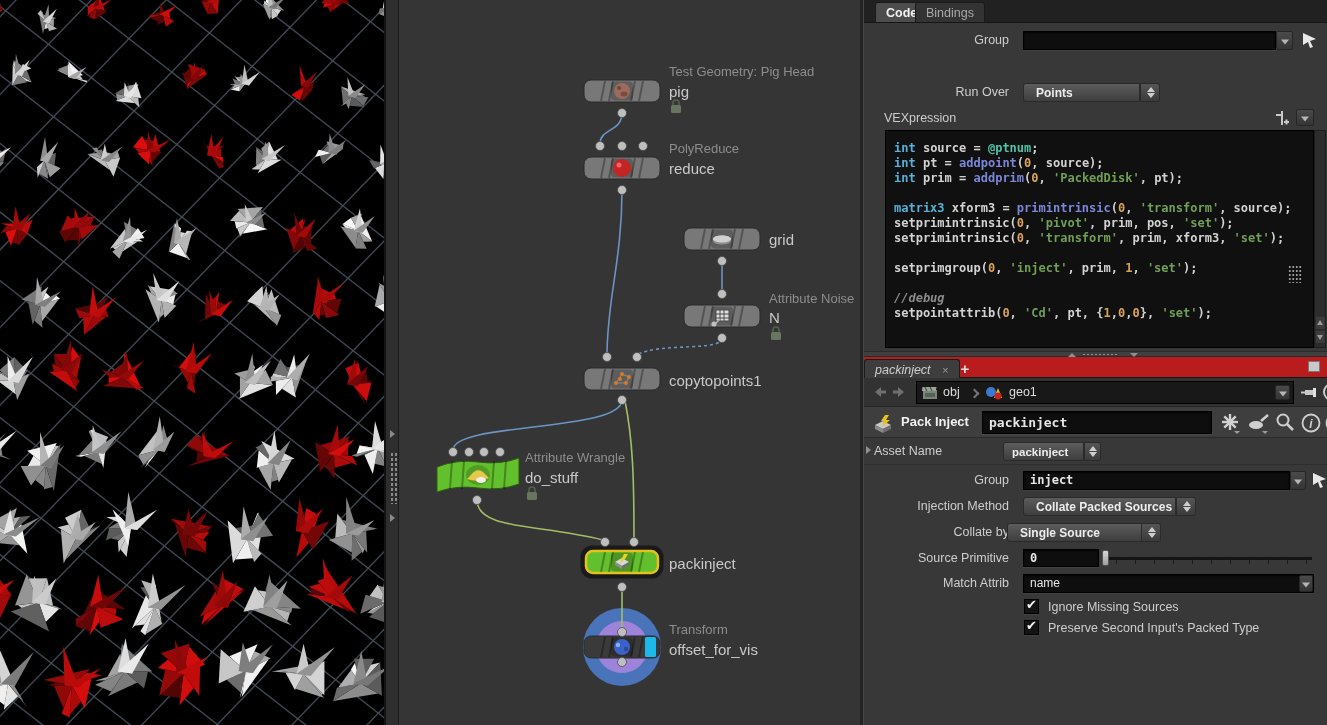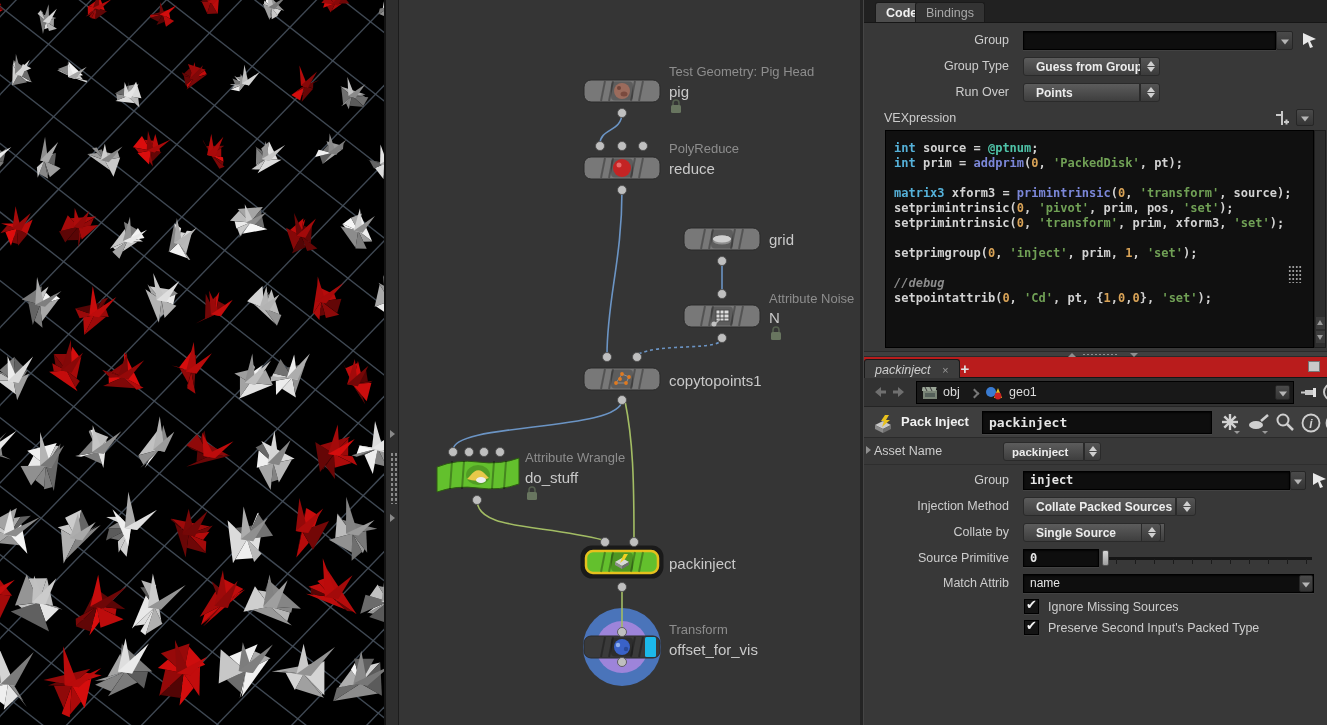--- a/index.html
+++ b/index.html
@@ -1146,28 +1146,20 @@
 
     <div class="abs" style="top:31px;left:0;width:464px;height:19px">
       <div class="plabel">Group</div>
       <div class="tf" style="left:159px;top:0;width:253px;height:19px"></div>
       <div class="ddbtn" style="left:412px;top:0;width:17px;height:19px"></div>
       <svg class="abs" style="left:438px;top:1px" width="16" height="17">
         <polygon points="1,1 14,7 8,9 11,15 8,16 6,10 1,13" fill="#e8e8e8"></polygon>
         </svg>
     </div>
 
-    <div class="abs" style="top:57px;left:0;width:464px;height:19px">
-      <div class="plabel">Group Type</div>
-      <div class="dd flat" style="left:159px;top:0;width:117px;height:19px">Guess from Group</div>
-      <div class="stepper" style="left:276px;top:0;height:19px">
-          <div class="up"></div>
-          <div class="dn"></div>
-        </div>
-    </div>
 
     <div class="abs" style="top:83px;left:0;width:464px;height:19px">
       <div class="plabel">Run Over</div>
       <div class="dd flat" style="left:159px;top:0;width:117px;height:19px">Points</div>
       <div class="stepper" style="left:276px;top:0;height:19px">
           <div class="up"></div>
           <div class="dn"></div>
         </div>
     </div>
 
@@ -1177,20 +1169,21 @@
     <svg class="abs" style="left:410px;top:109px" width="18" height="18">
       <line x1="8" y1="2" x2="8" y2="16" stroke="#c9c9c9" stroke-width="2"></line>
       <line x1="2" y1="6" x2="7" y2="6" stroke="#c9c9c9" stroke-width="2"></line>
       <line x1="10" y1="13" x2="15" y2="13" stroke="#c9c9c9" stroke-width="2"></line>
       <line x1="12.5" y1="10.5" x2="12.5" y2="15.5" stroke="#c9c9c9" stroke-width="2"></line>
     </svg>
     <div class="ddbtn" style="left:432px;top:109px;width:18px;height:17px"></div>
 
     <div class="abs" id="codebox">
         <div class="code-line"><span class="tk-k">int</span><span class="tk-p"> source = </span><span class="tk-a">@ptnum</span><span class="tk-p">;</span></div>
+        <div class="code-line"><span class="tk-k">int</span><span class="tk-p"> pt = </span><span class="tk-f">addpoint</span><span class="tk-p">(</span><span class="tk-n">0</span><span class="tk-p">, source);</span></div>
         <div class="code-line"><span class="tk-k">int</span><span class="tk-p"> prim = </span><span class="tk-f">addprim</span><span class="tk-p">(</span><span class="tk-n">0</span><span class="tk-p">, </span><span class="tk-s">'PackedDisk'</span><span class="tk-p">, pt);</span></div>
         <div class="code-line">&nbsp;</div>
         <div class="code-line"><span class="tk-k">matrix3</span><span class="tk-p"> xform3 = </span><span class="tk-f">primintrinsic</span><span class="tk-p">(</span><span class="tk-n">0</span><span class="tk-p">, </span><span class="tk-s">'transform'</span><span class="tk-p">, source);</span></div>
         <div class="code-line"><span class="tk-p">setprimintrinsic(</span><span class="tk-n">0</span><span class="tk-p">, </span><span class="tk-s">'pivot'</span><span class="tk-p">, prim, pos, </span><span class="tk-s">'set'</span><span class="tk-p">);</span></div>
         <div class="code-line"><span class="tk-p">setprimintrinsic(</span><span class="tk-n">0</span><span class="tk-p">, </span><span class="tk-s">'transform'</span><span class="tk-p">, prim, xform3, </span><span class="tk-s">'set'</span><span class="tk-p">);</span></div>
         <div class="code-line">&nbsp;</div>
         <div class="code-line"><span class="tk-p">setprimgroup(</span><span class="tk-n">0</span><span class="tk-p">, </span><span class="tk-s">'inject'</span><span class="tk-p">, prim, </span><span class="tk-n">1</span><span class="tk-p">, </span><span class="tk-s">'set'</span><span class="tk-p">);</span></div>
         <div class="code-line">&nbsp;</div>
         <div class="code-line"><span class="tk-c">//debug</span></div>
         <div class="code-line"><span class="tk-p">setpointattrib(</span><span class="tk-n">0</span><span class="tk-p">, </span><span class="tk-s">'Cd'</span><span class="tk-p">, pt, {</span><span class="tk-n">1</span><span class="tk-p">,</span><span class="tk-n">0</span><span class="tk-p">,</span><span class="tk-n">0</span><span class="tk-p">}, </span><span class="tk-s">'set'</span><span class="tk-p">);</span></div>
@@ -1314,21 +1307,21 @@
       <div class="plabel">Injection Method</div>
       <div class="dd flat" style="left:159px;top:0;width:153px;height:19px">Collate Packed Sources</div>
       <div class="stepper" style="left:312px;top:0;height:19px">
           <div class="up"></div>
           <div class="dn"></div>
         </div>
     </div>
 
     <div class="abs" style="top:523px;left:0;width:464px;height:20px">
       <div class="plabel">Collate by</div>
-      <div class="dd flat" style="left:159px;top:0;width:142px;height:19px">Single Source</div>
+      <div class="dd flat" style="left:143px;top:0;width:142px;height:19px">Single Source</div>
       <div class="stepper" style="left:277px;top:0;height:19px">
           <div class="up"></div>
           <div class="dn"></div>
         </div>
     </div>
 
     <div class="abs" style="top:549px;left:0;width:464px;height:20px">
       <div class="plabel">Source Primitive</div>
       <div class="tf" style="left:159px;top:0;width:76px;height:18px">0</div>
       <div class="sl-track" style="left:241px;top:8px;width:207px"></div>

